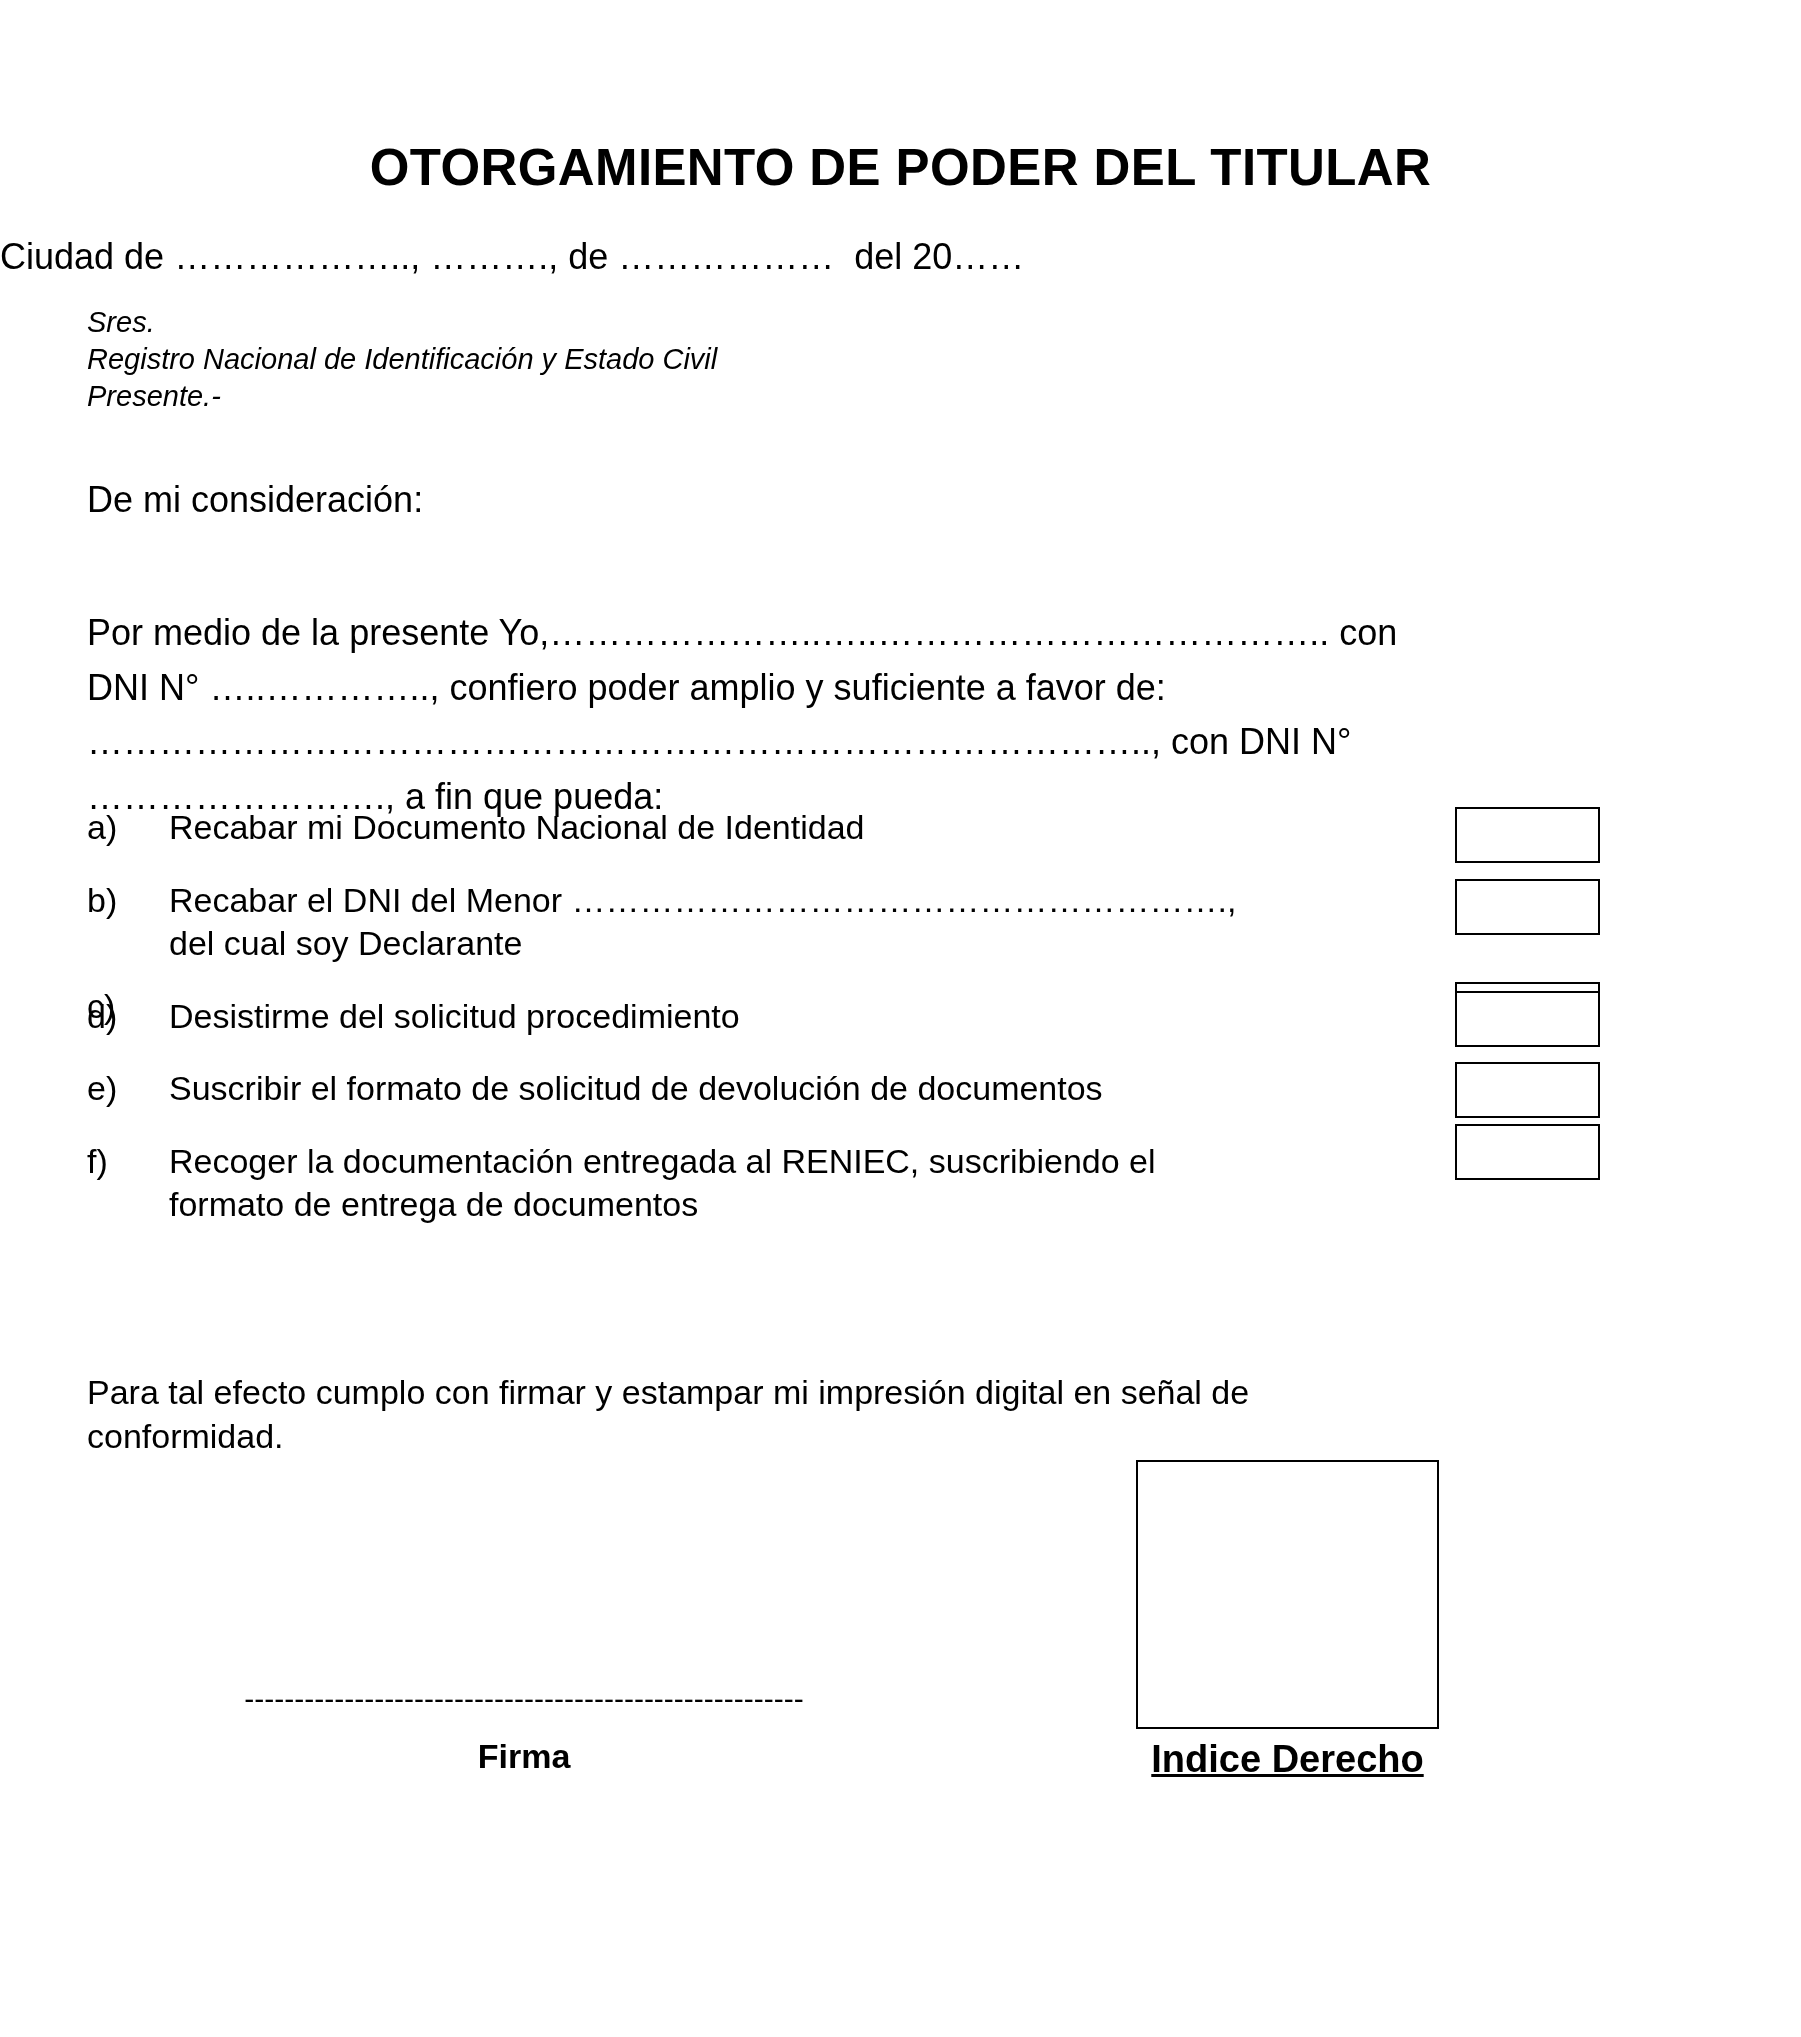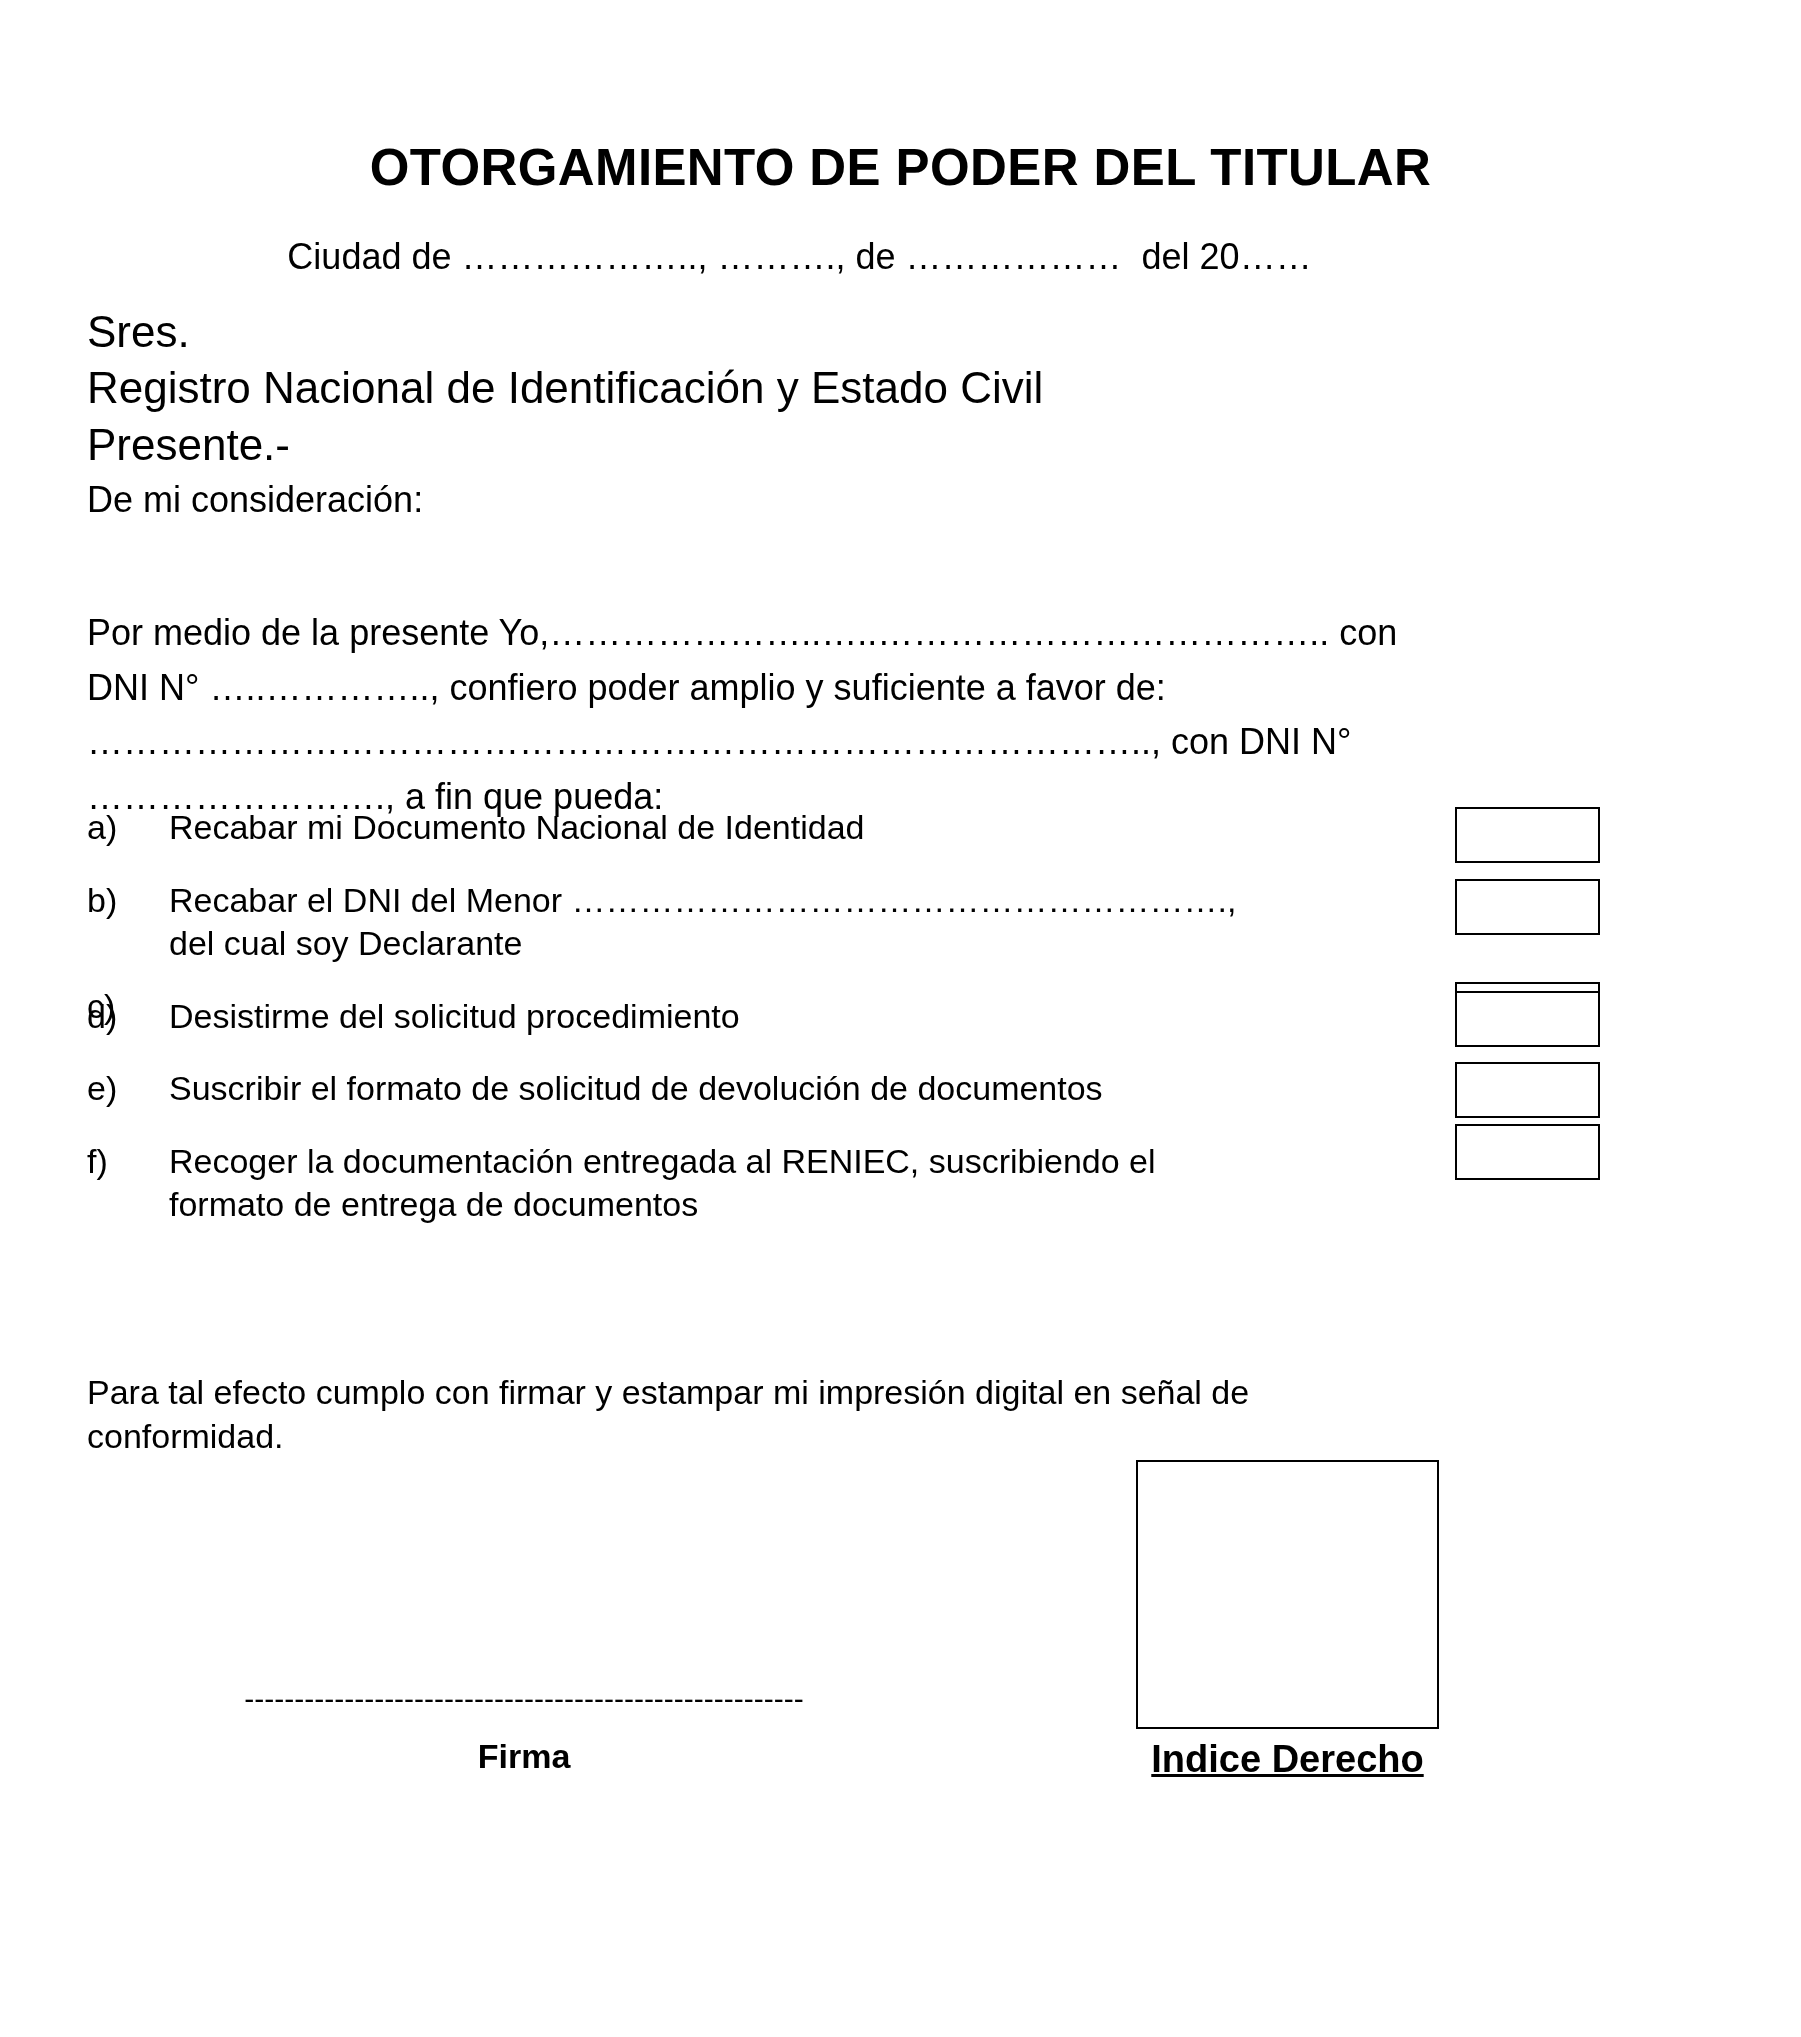--- a/index.html
+++ b/index.html
@@ -37,33 +37,33 @@
     letter-spacing: 0.4px;
     line-height: 1.1;
   }
 
   
   .date-line {
     position: absolute;
     left: 0;
     top: 236px;
     width: 1599px;
-    text-align: center;
     font-size: 36px;
     line-height: 1.15;
     white-space: pre;
   }
 
   
   .addressee {
     position: absolute;
     left: 87px;
     top: 304px;
-    font-size: 44px;
+    font-size: 29px;
     line-height: 1.28;
+    font-style: italic;
   }
   .addressee div { white-space: pre; }
 
   
   .salutation {
     position: absolute;
     left: 87px;
     top: 478px;
     font-size: 36px;
     line-height: 1.2;

